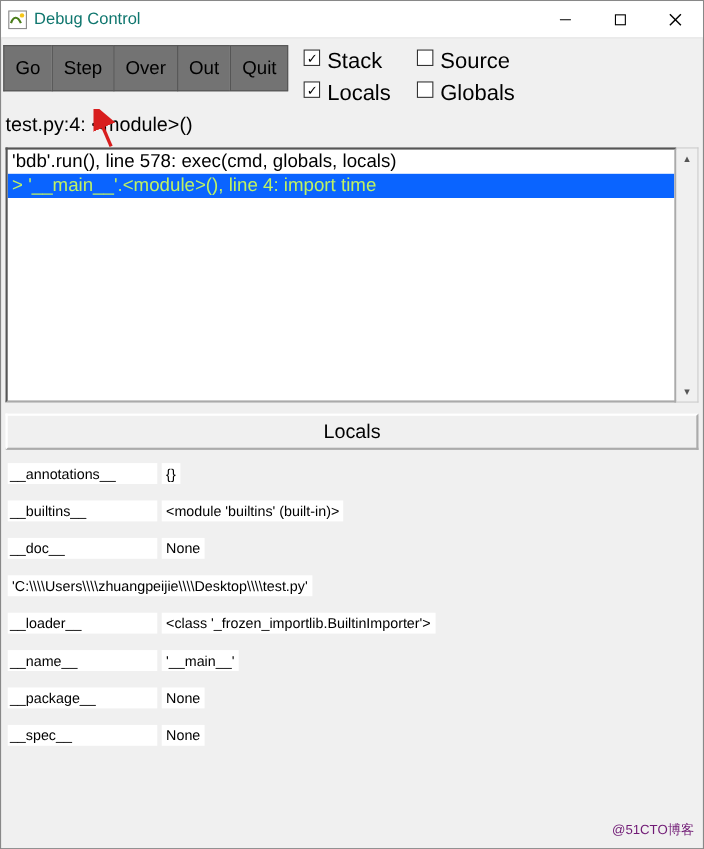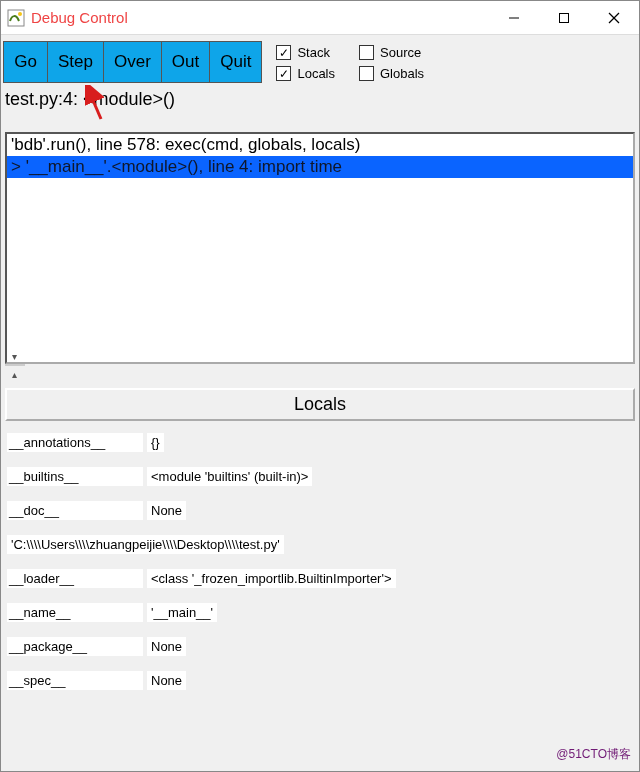--- a/index.html
+++ b/index.html
@@ -24,55 +24,55 @@
     background: #fff;
     display: flex; align-items: center;
     border-bottom: 1px solid #ddd;
     padding-left: 6px;
   }
   .title-icon {
     width: 18px; height: 18px;
     margin-right: 6px;
     display: inline-flex; align-items: center; justify-content: center;
   }
-  .title-text { flex: 0 0 auto; font-size: 15px; color: #ef4444; }
+  .title-text { flex: 0 0 auto; font-size: 15px; color: #0f766e; }
   .title-spacer { flex: 1 1 auto; }
   .win-btn {
     width: 50px; height: 34px;
     display: inline-flex; align-items: center; justify-content: center;
     font-size: 14px; color: #000;
   }
 
   .top-area {
     display: flex; align-items: flex-start;
     padding: 6px 4px 0 2px;
   }
   .btn-row { display: flex; }
   .dbg-btn {
-    background: #0ea5e9;
+    background: #737373;
     border: 1px solid #555;
     border-right: none;
     padding: 10px 10px;
     font-size: 17px;
     min-width: 44px;
     text-align: center;
   }
   .dbg-btn:last-child { border-right: 1px solid #555; }
   .checks {
     margin-left: 14px;
     display: grid;
     grid-template-columns: auto auto;
     column-gap: 24px;
     row-gap: 6px;
     align-items: center;
     padding-top: 4px;
   }
   .chk {
     display: flex; align-items: flex-start; gap: 6px;
-    font-size: 13px;
+    font-size: 20px;
   }
   .cbox {
     width: 15px; height: 15px;
     border: 1px solid #333;
     background: #fff;
     display: inline-flex; align-items: center; justify-content: center;
     font-size: 12px; line-height: 1;
   }
   .cbox.checked::after { content: "✓"; }
 
@@ -82,34 +82,33 @@
     position: relative;
   }
   .arrow {
     position: absolute;
     left: 84px; top: 2px;
     width: 20px; height: 36px;
     pointer-events: none;
   }
 
   .stack-wrap {
-    margin: 12px 4px;
+    margin: 0 4px;
     display: flex;
-    flex-direction: column;
   }
   .stackbox {
     flex: 1 1 auto;
     height: 232px;
     background: #fff;
     border: 2px inset #aaa;
     overflow: hidden;
     font-size: 17px;
   }
   .stack-line { padding: 1px 4px; white-space: nowrap; }
-  .stack-sel { background: #0a64ff; color: #0f172a; }
+  .stack-sel { background: #0a64ff; color: #bef264; }
   .vscroll {
     width: 20px;
     background: #f0f0f0;
     border: 1px solid #ccc;
     border-left: none;
     position: relative;
   }
   .vscroll .up, .vscroll .down {
     position: absolute; left: 0; width: 100%; height: 18px;
     display: flex; align-items: center; justify-content: center;

